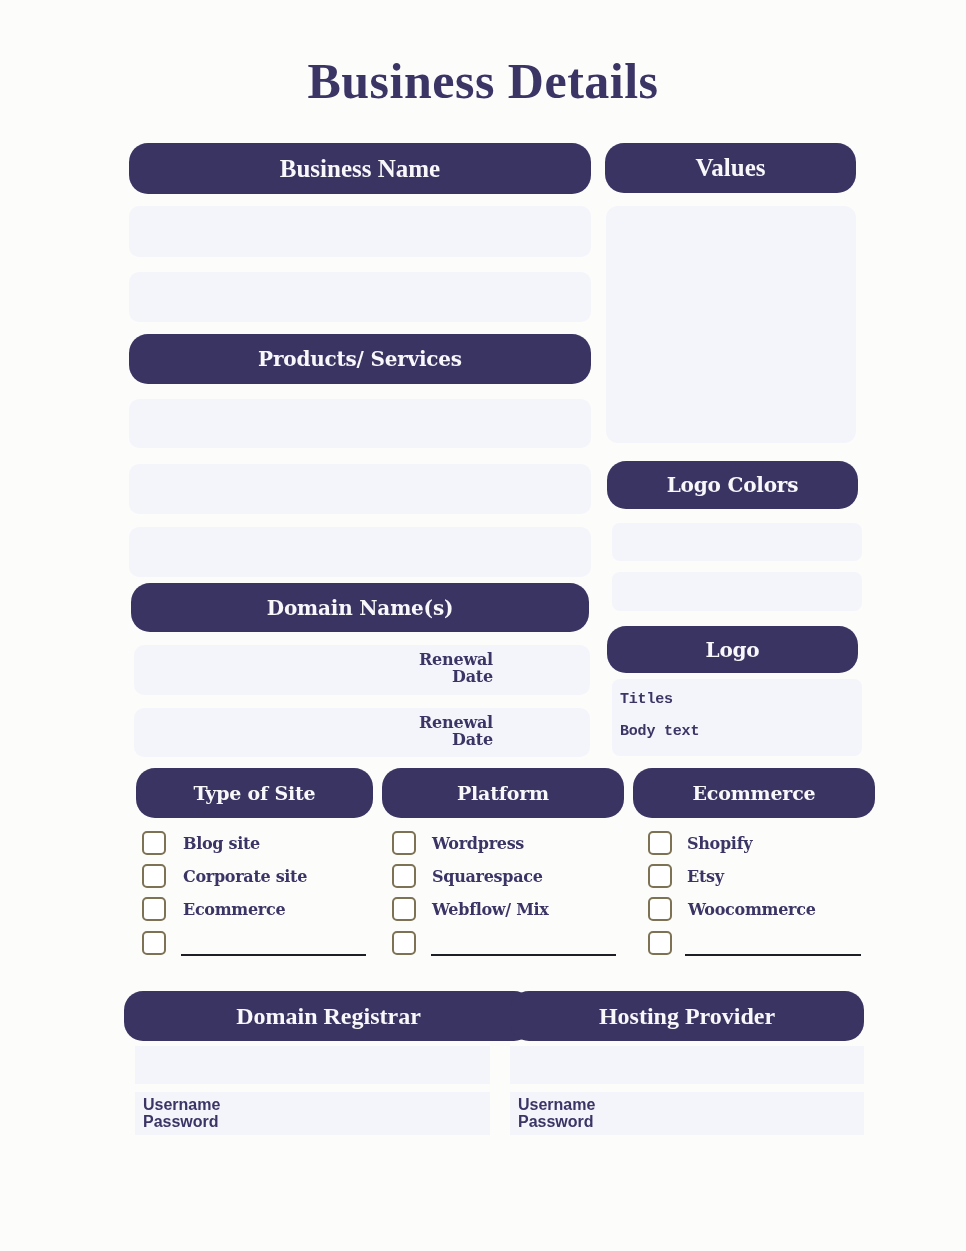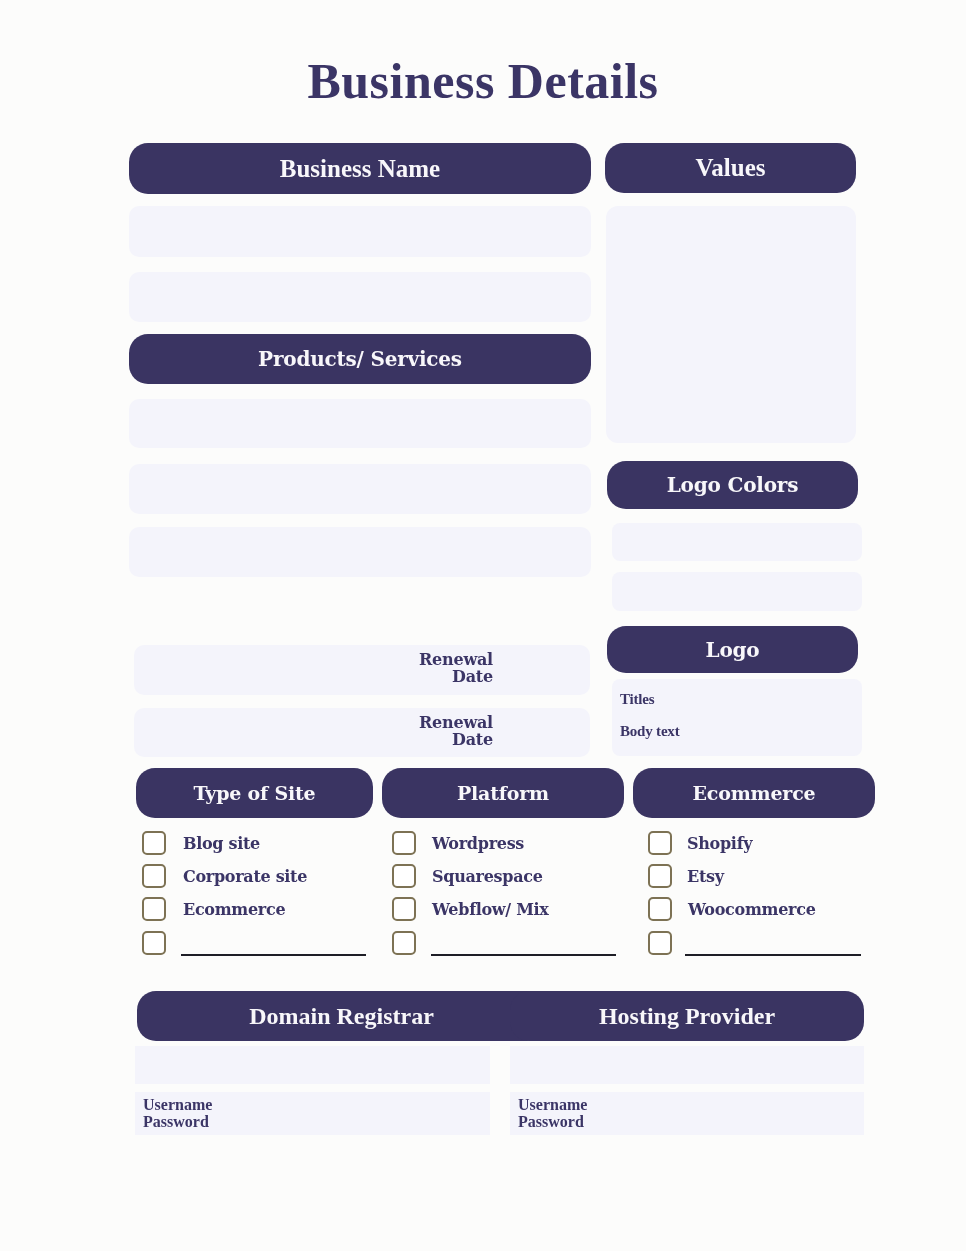--- a/index.html
+++ b/index.html
@@ -54,21 +54,21 @@
     width:110px;
     text-align:right;
     font-family:"DejaVu Serif",serif;
     font-weight:700;font-size:16px;line-height:17px;
     color:var(--label-text,#3b3566);
     white-space:pre-line;
     letter-spacing:-.2px;
   }
   .fonts-label{
     position:absolute;
-    font-family:Liberation Serif, serif;
+    font-family:Liberation Mono, monospace;
     font-weight:700;font-size:15px;
     color:var(--label-text,#3b3566);
     letter-spacing:-.2px;
     text-align:right;
   }
   .cb{
     position:absolute;
     width:24px;height:24px;
     background:#ffffff;
     border:2px solid var(--checkbox-border,#7d7254);
@@ -84,21 +84,21 @@
     color:var(--label-text,#3b3566);
     letter-spacing:-.3px;
   }
   .writein{
     position:absolute;
     height:2px;
     background:var(--writein-line,#1e1e26);
   }
   .credentials{
     position:absolute;
-    font-family:Liberation Serif, serif;
+    font-family:Liberation Sans, sans-serif;
     font-weight:700;font-size:16px;line-height:17px;
     color:var(--label-text,#3b3566);
     white-space:pre-line;
   }
 </style>
 </head>
 <body>
 
 <div class="page">
 
@@ -106,20 +106,21 @@
 
   <div class="hdr serif" style="left:129px;top:143px;width:462px;height:51px">Business Name</div>
   <div class="field" style="left:129px;top:206px;width:462px;height:51px"></div>
   <div class="field" style="left:129px;top:272px;width:462px;height:50px"></div>
 
   <div class="hdr slab" style="left:129px;top:334px;width:462px;height:50px">Products/ Services</div>
   <div class="field" style="left:129px;top:399px;width:462px;height:49px"></div>
   <div class="field" style="left:129px;top:464px;width:462px;height:50px"></div>
   <div class="field" style="left:129px;top:527px;width:462px;height:50px"></div>
 
+  <div class="hdr slab" style="left:131px;top:583px;width:458px;height:49px">Domain Name(s)</div>
   <div class="field" style="left:134px;top:645px;width:456px;height:50px"></div>
   <div class="renewal" style="left:383px;top:651px">Renewal
 Date</div>
   <div class="field" style="left:134px;top:708px;width:456px;height:49px"></div>
   <div class="renewal" style="left:383px;top:714px">Renewal
 Date</div>
 
   <div class="hdr serif" style="left:605px;top:143px;width:251px;height:50px">Values</div>
   <div class="field" style="left:606px;top:206px;width:250px;height:237px;border-radius:12px"></div>
 
@@ -156,21 +157,21 @@
 
   <div class="cb" style="left:648px;top:831px"></div>
   <div class="opt-label" style="left:687px;top:831px">Shopify</div>
   <div class="cb" style="left:648px;top:864px"></div>
   <div class="opt-label" style="left:687px;top:864px">Etsy</div>
   <div class="cb" style="left:648px;top:897px"></div>
   <div class="opt-label" style="left:688px;top:897px">Woocommerce</div>
   <div class="cb" style="left:648px;top:931px"></div>
   <div class="writein" style="left:685px;top:954px;width:176px"></div>
 
-  <div class="hdr serif sm" style="left:137px;top:991px;width:409px;height:50px">Domain Registrar</div>
+  <div class="hdr serif sm" style="left:124px;top:991px;width:409px;height:50px">Domain Registrar</div>
   <div class="field square" style="left:135px;top:1046px;width:355px;height:38px"></div>
   <div class="field square" style="left:135px;top:1092px;width:355px;height:43px"></div>
   <div class="credentials" style="left:143px;top:1096px">Username
 Password</div>
 
   <div class="hdr serif sm" style="left:510px;top:991px;width:354px;height:50px">Hosting Provider</div>
   <div class="field square" style="left:510px;top:1046px;width:354px;height:38px"></div>
   <div class="field square" style="left:510px;top:1092px;width:354px;height:43px"></div>
   <div class="credentials" style="left:518px;top:1096px">Username
 Password</div>

